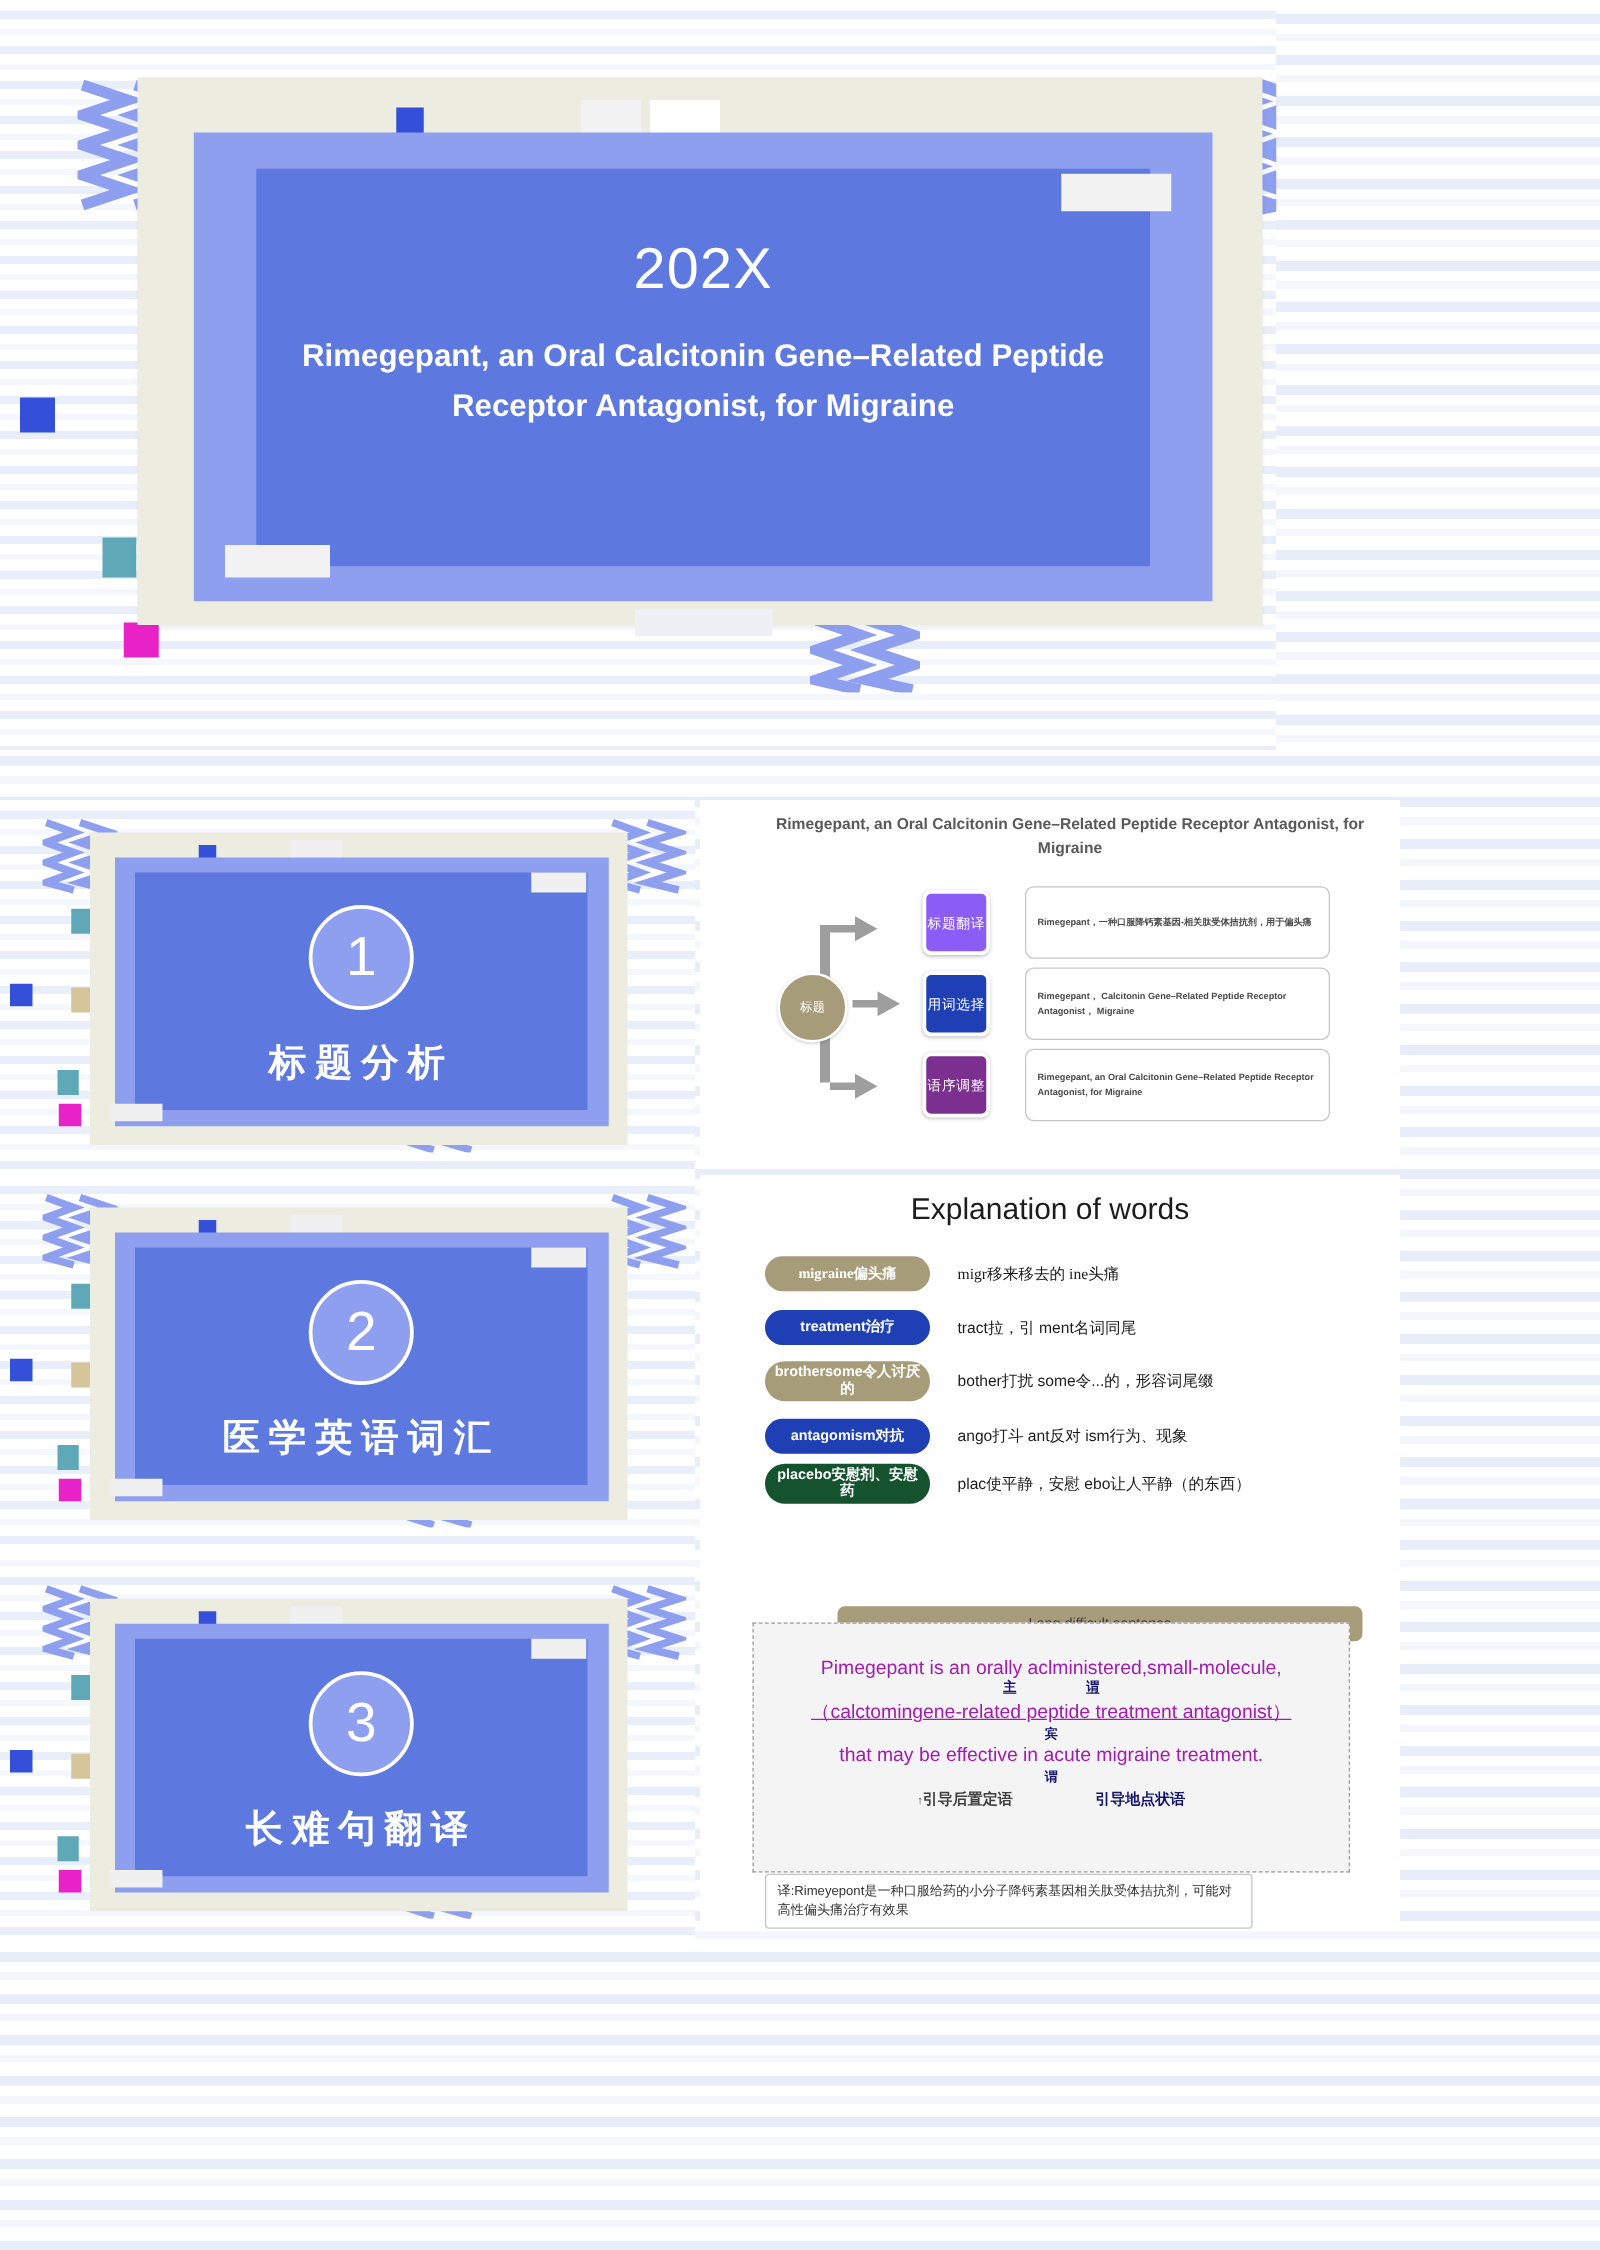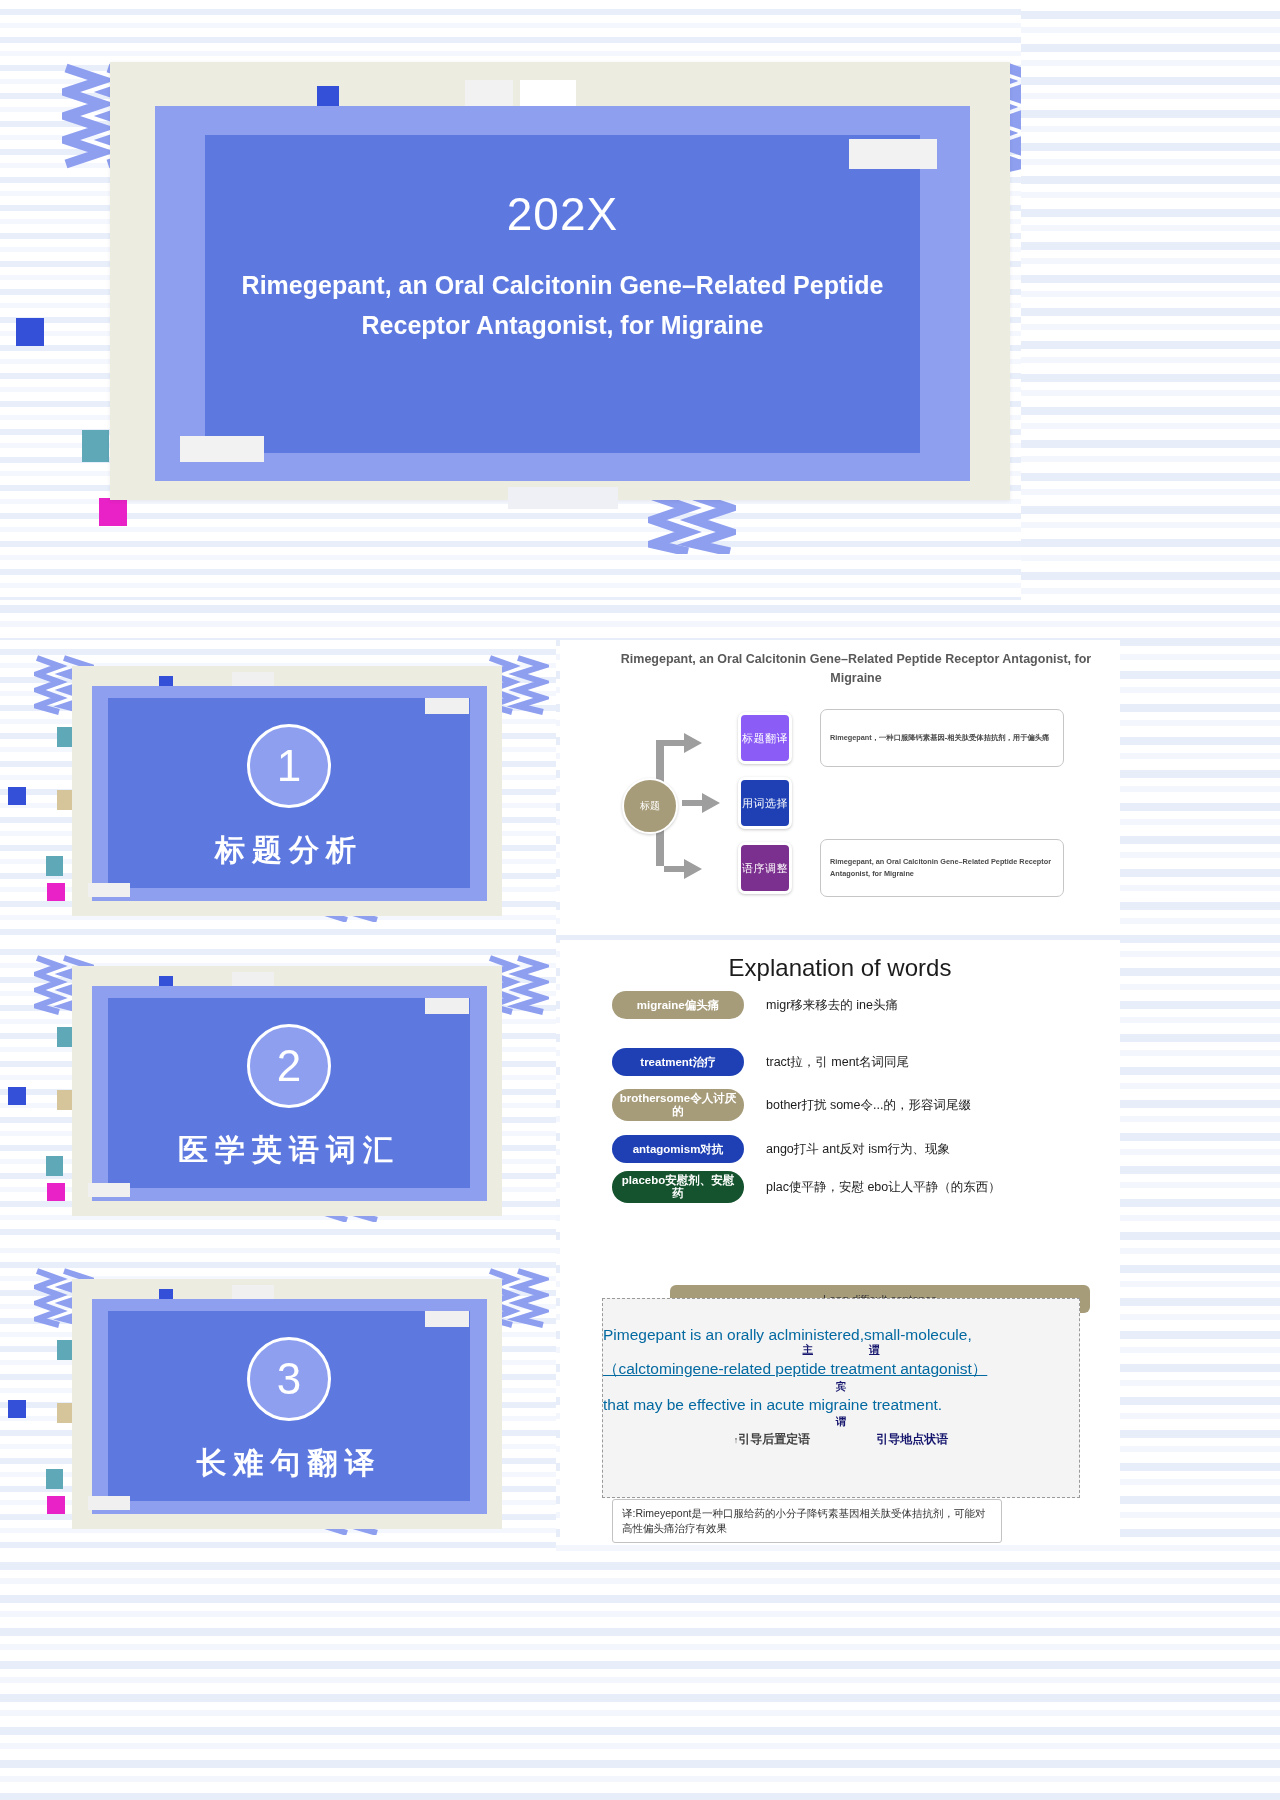--- a/index.html
+++ b/index.html
@@ -147,21 +147,21 @@
   .ls-head{
     position:absolute; left:110px; top:40px; width:420px; height:28px;
     background:#a79c7a; border-radius:6px;
     display:flex; align-items:center; justify-content:center;
     color:#3c3c3c; font-size:11.5px;
   }
   .ls-body{
     position:absolute; left:42px; top:53px; width:478px; height:200px;
     border:1px dashed #9a9a9a; background:#f4f4f4;
   }
-  .ls-line{ font-size:15.5px; color:#0369a1; }
+  .ls-line{ text-align:center; font-size:15.5px; color:#a21caf; }
   .ls-mark{ text-align:center; font-size:10.5px; color:#16166e; font-weight:bold; }
   .ls-underline{ text-decoration:underline; }
   .ls-trans{
     position:absolute; left:52px; top:254px; width:390px;
     border:1px solid #c3c3c3; background:#ffffff; border-radius:3px;
     padding:6px 9px; font-size:10.5px; line-height:15px; color:#333;
   }
 </style>
 </head>
 <body>
@@ -354,34 +354,37 @@
     <div class="fc-tag" style="left:122px; top:12px; background:#8b5cf6;">
       <span>标题翻译</span>
     </div>
     <div class="fc-box" style="top:9px; height:58px;">
       <span>Rimegepant，一种口服降钙素基因-相关肽受体拮抗剂，用于偏头痛</span>
     </div>
 
     <div class="fc-tag" style="left:122px; top:77px; background:#1e40b4;">
       <span>用词选择</span>
     </div>
+    <div class="fc-box" style="top:74px; height:58px;">
+      <span>Rimegepant， Calcitonin Gene–Related Peptide Receptor Antagonist， Migraine</span>
+    </div>
 
     <div class="fc-tag" style="left:122px; top:142px; background:#7b2f8e;">
       <span>语序调整</span>
     </div>
     <div class="fc-box" style="top:139px; height:58px;">
       <span>Rimegepant, an Oral Calcitonin Gene–Related Peptide Receptor Antagonist, for Migraine</span>
     </div>
   </div>
 </div>
 
 <div class="content-slide" id="c2">
   <div class="voc-title">Explanation of words</div>
 
-  <div class="voc-row" style="top:48px;">
+  <div class="voc-row" style="top:62px;font-family:Liberation Serif, serif;">
     <div class="voc-pill" style="background:#a79c7a;">
       <span>migraine偏头痛</span>
     </div>
     <div class="voc-def">migr移来移去的  ine头痛</div>
   </div>
 
   <div class="voc-row" style="top:148px;">
     <div class="voc-pill" style="background:#a79c7a;">
       <span>brothersome令人讨厌的</span>
     </div>

